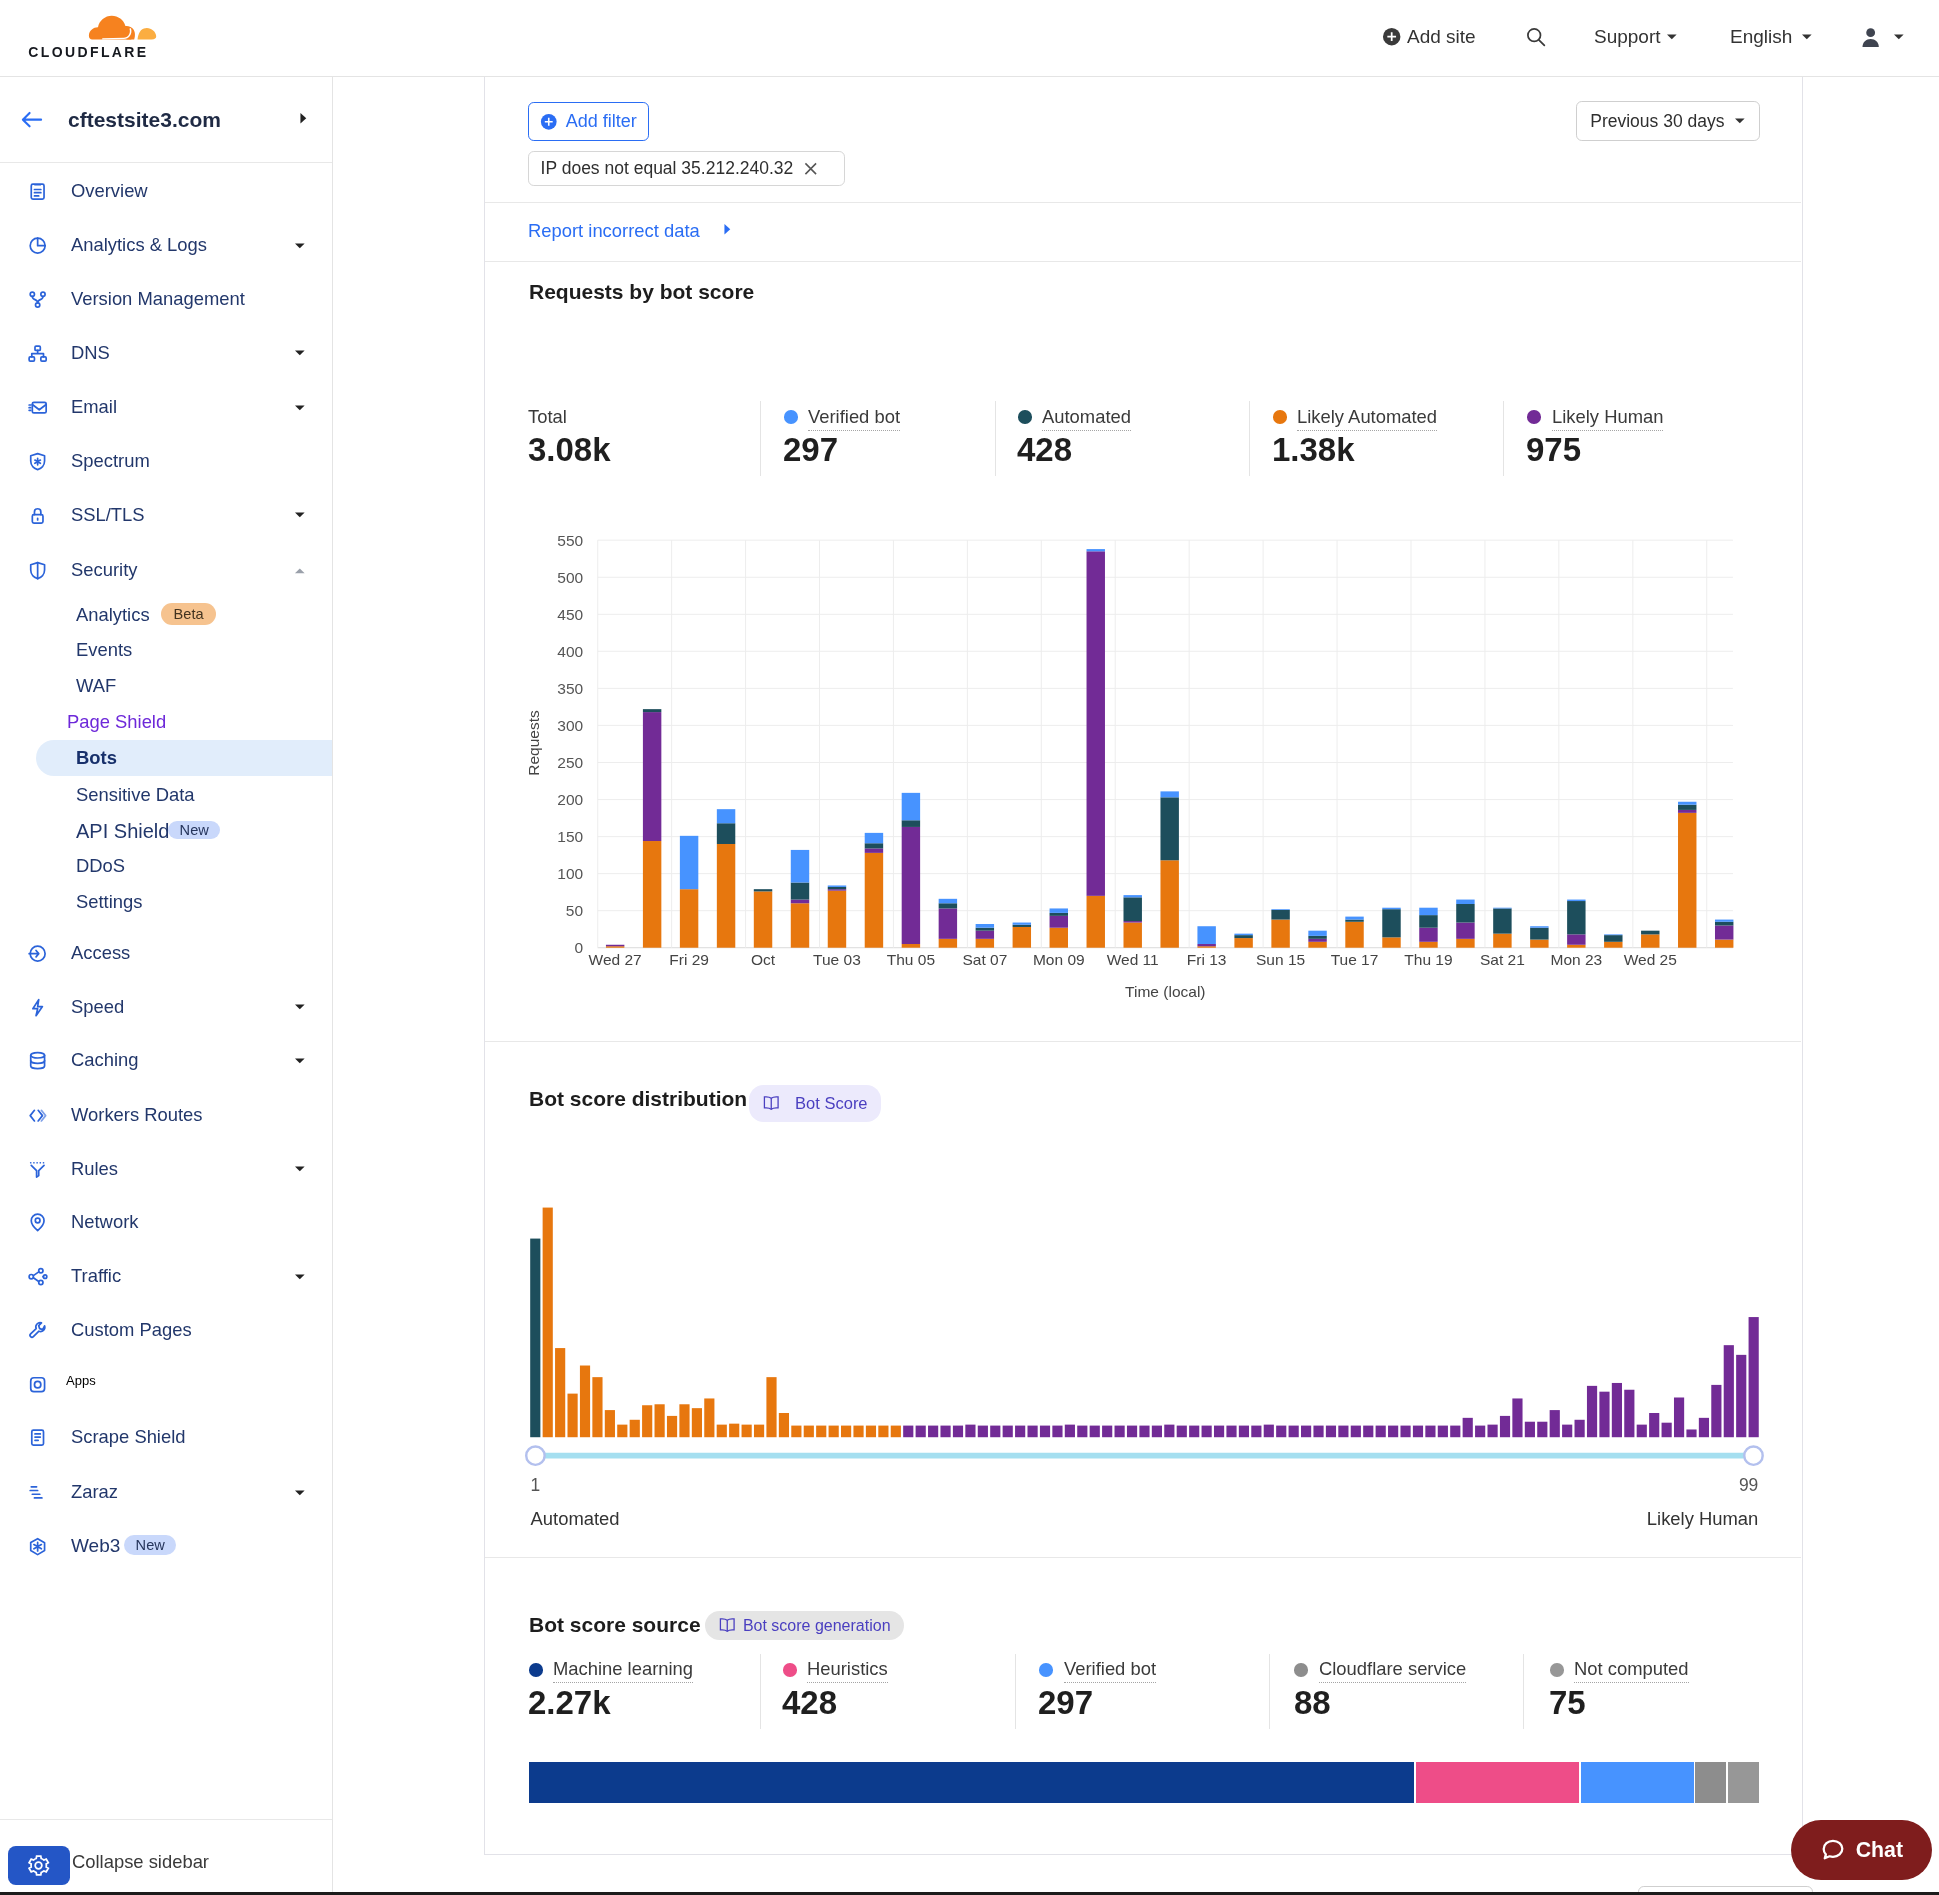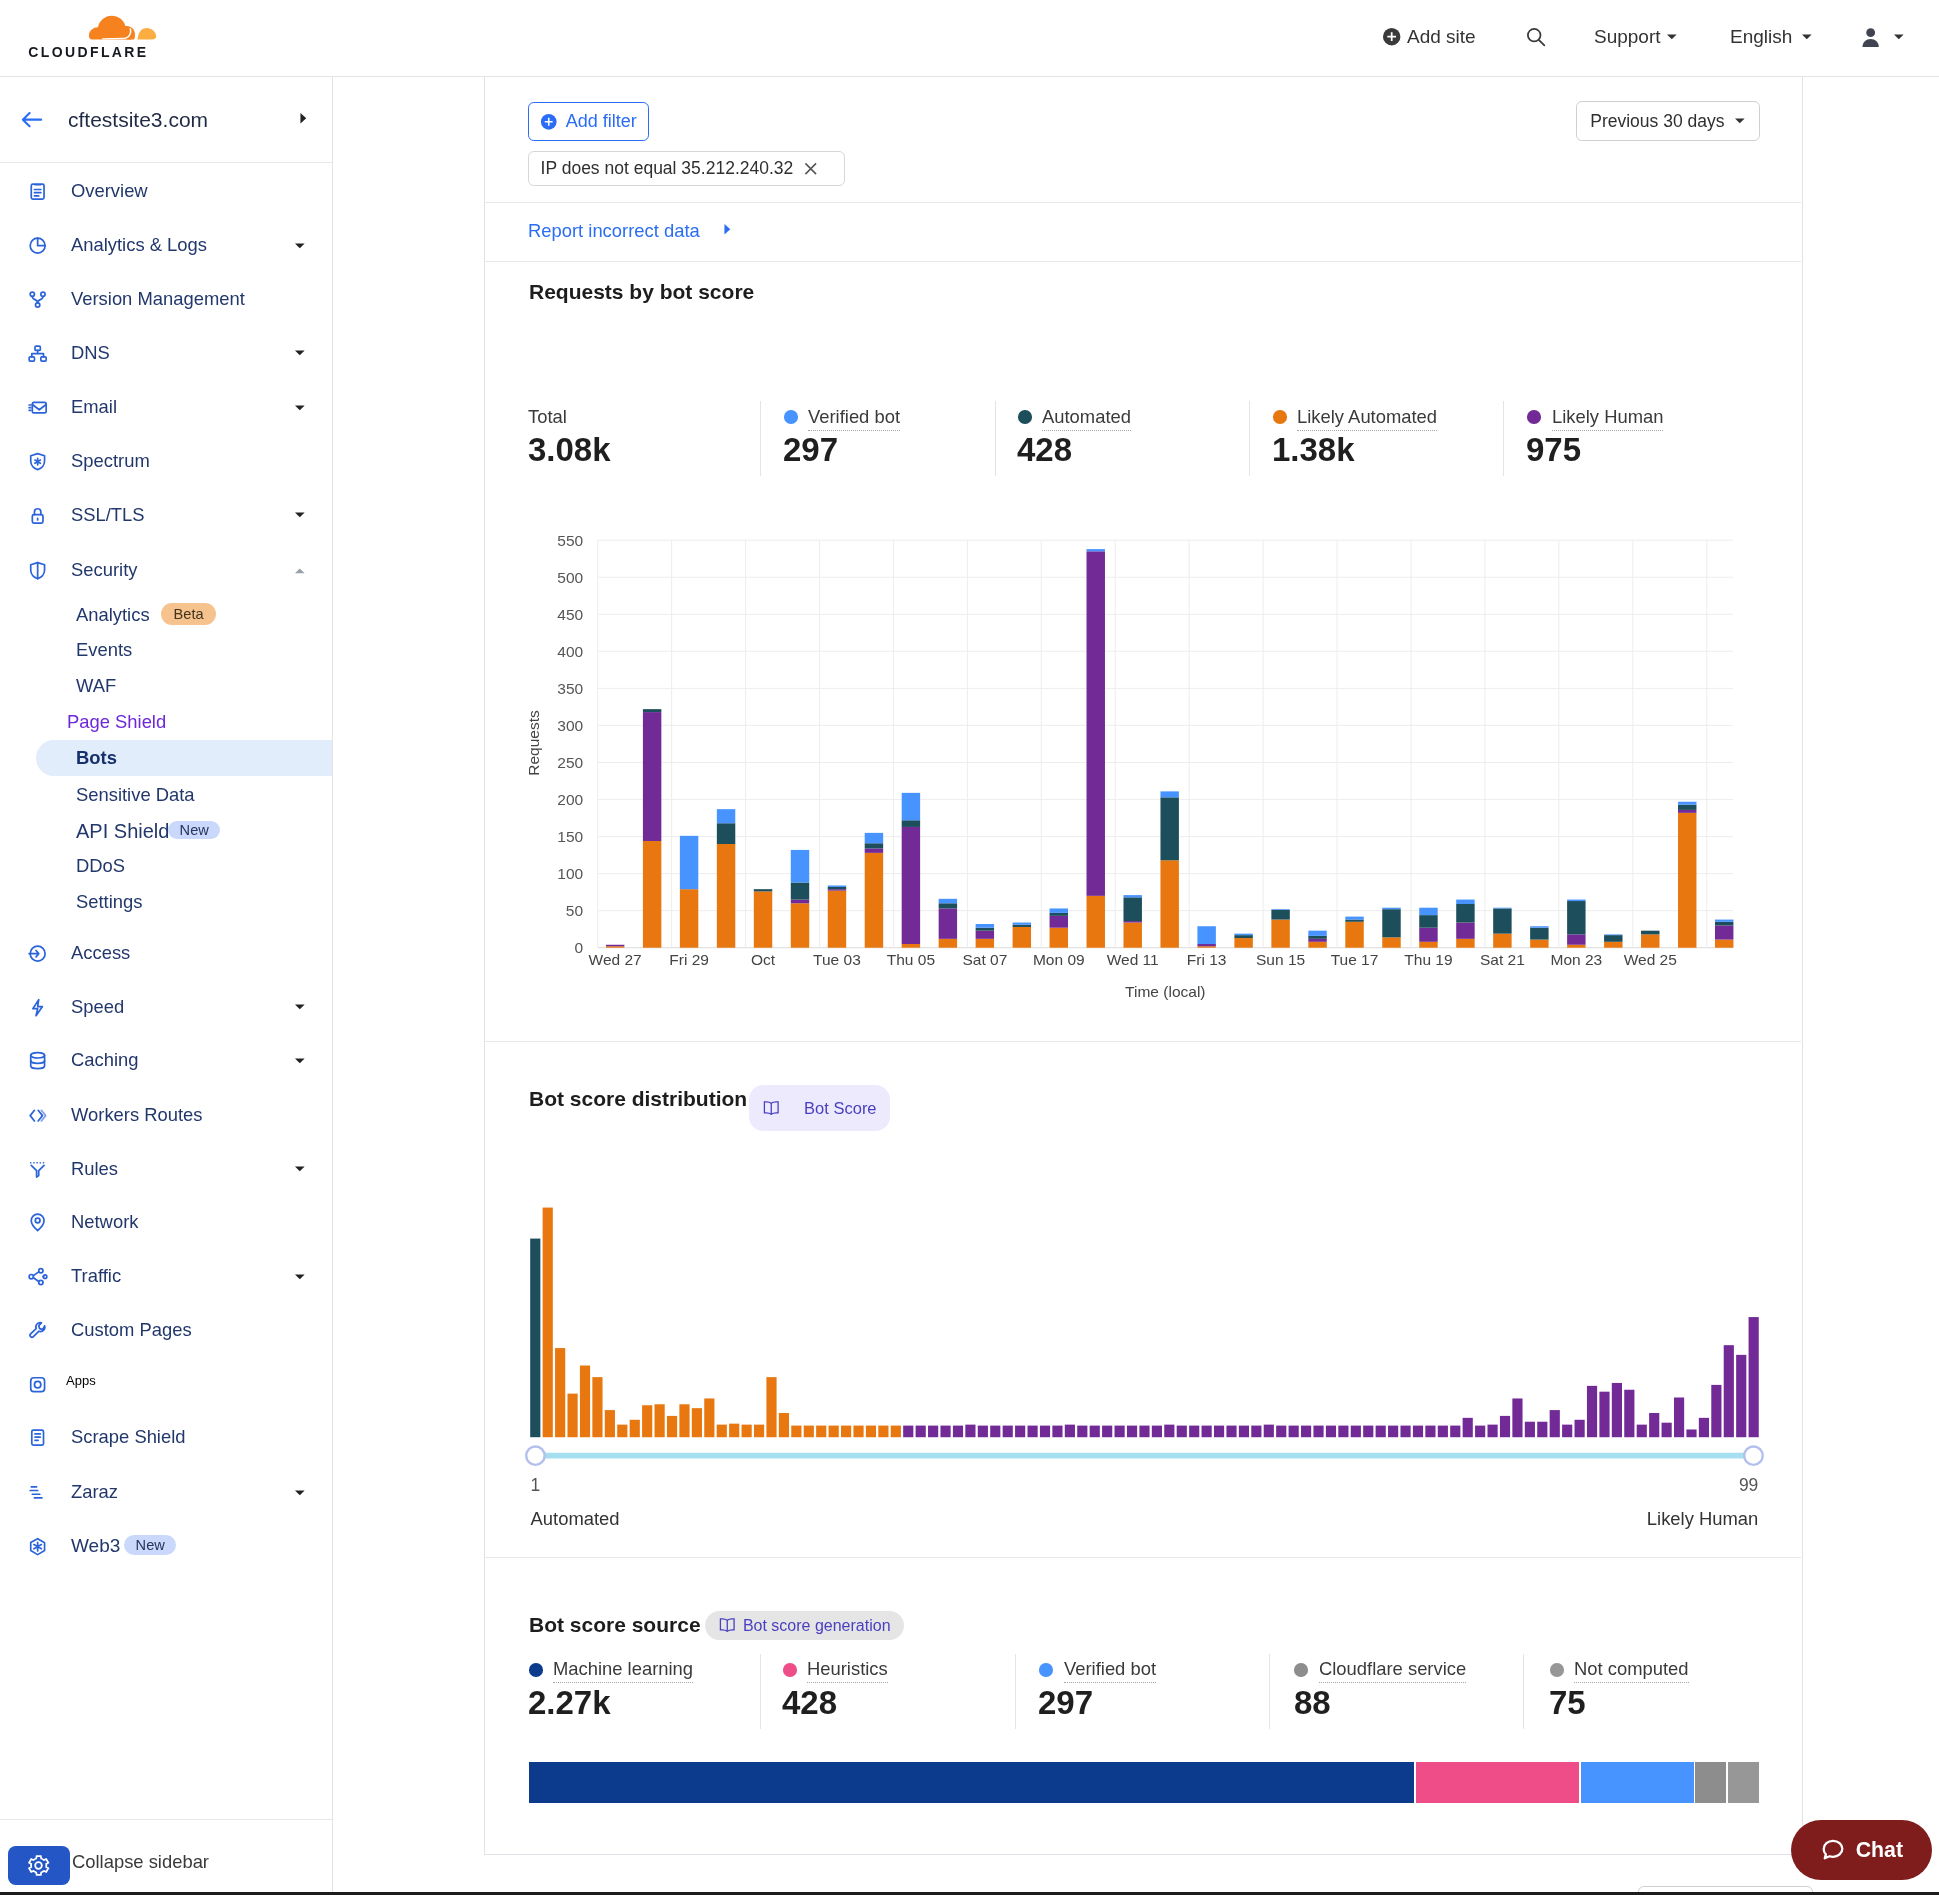--- a/index.html
+++ b/index.html
@@ -42,21 +42,21 @@
       <circle cx="11" cy="8" r="4.6" fill="#3f4450"></circle>
       <path d="M2.5 23c0-5 3.8-8.3 8.5-8.3s8.5 3.3 8.5 8.3z" fill="#3f4450"></path>
     </svg>
     <svg style="position:absolute;left:1893px;top:33px" width="11.6" height="7.8" viewBox="0 0 12 8">
       <path d="M1 1.5l5 5 5-5z" fill="#333"></path>
     </svg>
 <div style="position:absolute;left:0;top:76px;width:332px;height:1819px;background:#fff;border-right:1px solid #e4e4e4"></div>
     <svg style="position:absolute;left:20.4px;top:109px" width="23" height="21.3" viewBox="0 0 24 22">
       <path d="M22 11H3M10 4l-7 7 7 7" stroke="#2a6df4" stroke-width="2.2" fill="none" stroke-linecap="round" stroke-linejoin="round"></path>
     </svg>
-    <div style="position:absolute;left:68px;top:108px;font-size:21px;font-weight:400;color:#1f2a44">cftestsite3.com</div>
+    <div style="position:absolute;left:68px;top:108px;font-size:21px;font-weight:700;color:#1f2a44">cftestsite3.com</div>
     <svg style="position:absolute;left:299px;top:112px" width="8.7" height="12.6" viewBox="0 0 9 13">
       <path d="M1.5 1l6 5.5-6 5.5z" fill="#222"></path>
     </svg>
     <div style="position:absolute;left:0px;top:162px;width:332px;height:1px;background:#e8e8e8"></div>
     <div style="position:absolute;left:27px;top:181px;width:21.3px;height:21.3px"><svg width="21.3" height="21.3" viewBox="0 0 20 20" fill="none" stroke="#2b63d9" stroke-width="1.6" stroke-linecap="round" stroke-linejoin="round">
         <rect x="4" y="3" width="12" height="14" rx="1.5"></rect>
         <path d="M7.5 3.5h5M7 8h6M7 11h6M7 14h4"></path>
       </svg></div>
     <div style="position:absolute;left:71px;top:180px;font-size:18.4px;color:#22376b">Overview</div>
     <div style="position:absolute;left:27px;top:235px;width:21.3px;height:21.3px"><svg width="21.3" height="21.3" viewBox="0 0 20 20" fill="none" stroke="#2b63d9" stroke-width="1.6" stroke-linecap="round" stroke-linejoin="round">
@@ -413,21 +413,21 @@
       <text x="896.0" y="465" text-anchor="middle" font-size="16" fill="#444">Tue 17</text>
       <text x="972.2" y="465" text-anchor="middle" font-size="16" fill="#444">Thu 19</text>
       <text x="1048.4" y="465" text-anchor="middle" font-size="16" fill="#444">Sat 21</text>
       <text x="1124.6" y="465" text-anchor="middle" font-size="16" fill="#444">Mon 23</text>
       <text x="1200.8" y="465" text-anchor="middle" font-size="16" fill="#444">Wed 25</text>
       <text x="701" y="498" text-anchor="middle" font-size="16" fill="#444">Time (local)</text>
       <text x="56" y="236" text-anchor="middle" font-size="16" fill="#444" transform="rotate(-90 56 236)">Requests</text>
     </svg>
     <div class="hr" style="top:1041px"></div>
     <div class="stitle" style="top:1087px">Bot score distribution</div>
-    <div style="position:absolute;left:749px;top:1085px;height:46px;background:#eceafc;border-radius:14.6px;display:flex;align-items:center;padding:0 13.6px;gap:25px">
+    <div style="position:absolute;left:749px;top:1085px;height:37px;background:#eceafc;border-radius:14.6px;display:flex;align-items:center;padding:0 13.6px;gap:16px">
       <svg width="16.5" height="14.6" viewBox="0 0 18 16" fill="none" stroke="#4a3fc0" stroke-width="1.4">
         <path d="M9 2.5C7.5 1.3 5.5 1 3.5 1H1.5v12h2c2 0 4 .3 5.5 1.5 1.5-1.2 3.5-1.5 5.5-1.5h2V1h-2c-2 0-4 .3-5.5 1.5z"></path>
         <path d="M9 2.5v12"></path>
       </svg>
       <span style="font-size:16.5px;color:#4a3fc0">Bot Score</span>
     </div>
     <svg style="position:absolute;left:485px;top:1194px" width="1316" height="344" viewBox="0 0 1356 355">
       <rect x="45.60" y="46.0" width="10.5" height="205" fill="#1d4e5c"></rect>
       <rect x="58.43" y="14.0" width="10.5" height="237" fill="#e7770e"></rect>
       <rect x="71.26" y="159.0" width="10.5" height="92" fill="#e7770e"></rect>

